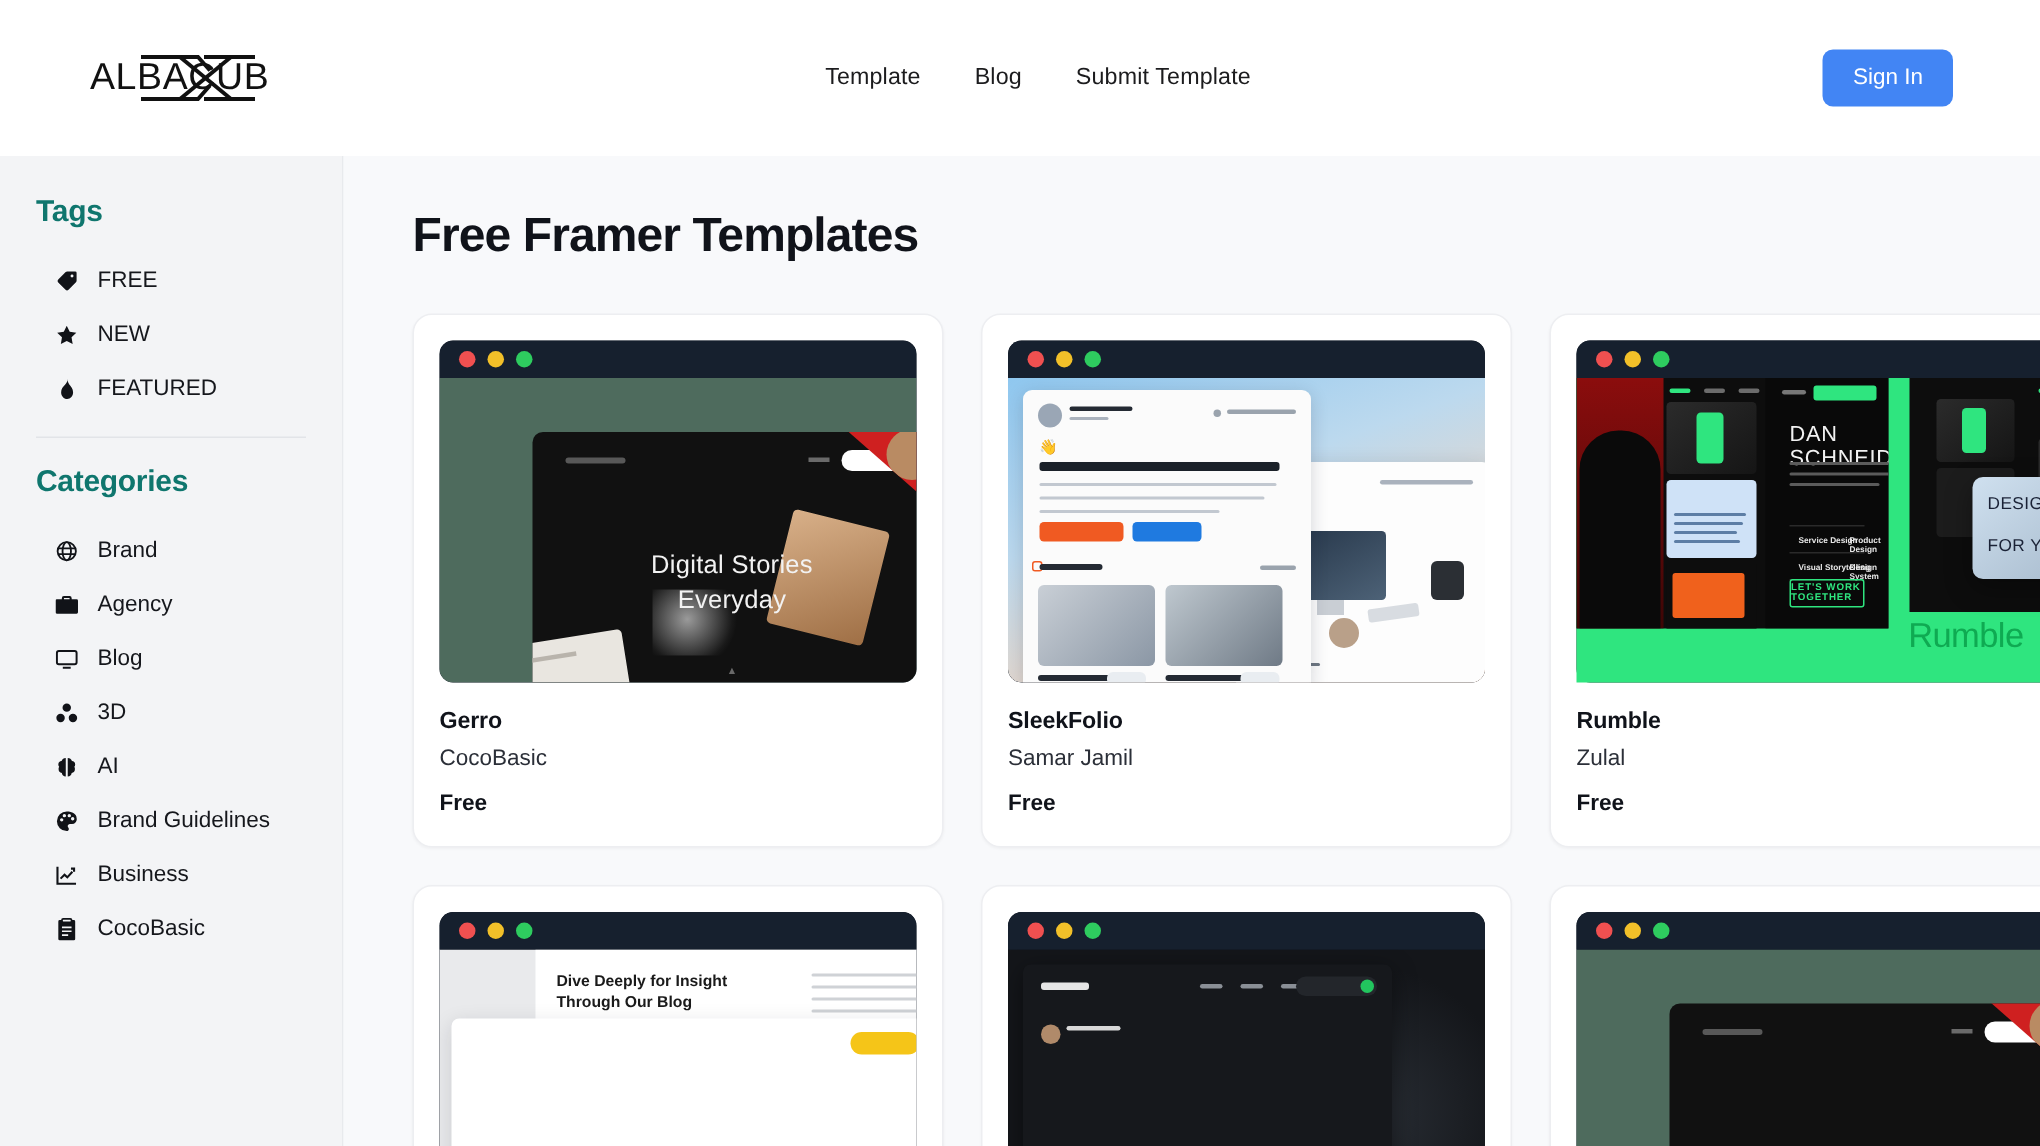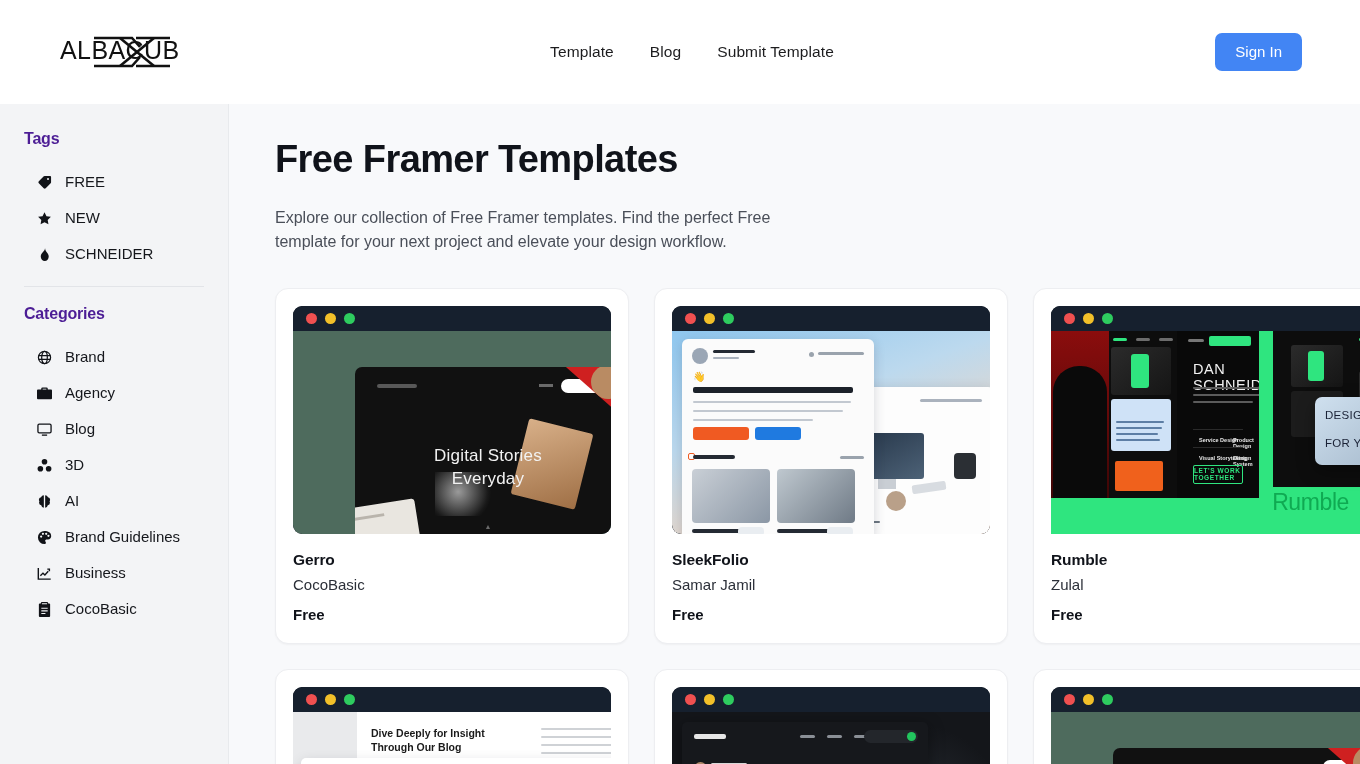--- a/index.html
+++ b/index.html
@@ -51,21 +51,21 @@
 
   
   .sidebar {
     width: 229px; flex: 0 0 229px;
     background: #f3f4f6;
     border-right: 1px solid #e8eaed;
     padding: 26px 24px 20px 24px;
     overflow: hidden;
   }
   .side-title {
-    font-size: 16px; font-weight: bold; color: #4c1d95;
+    font-size: 20px; font-weight: bold; color: #0f766e;
     letter-spacing: -.2px; margin-bottom: 16px;
   }
   .side-title.cats { margin-top: 0; }
   .side-list { list-style: none; }
   .side-item {
     display: flex; align-items: center; gap: 12px;
     padding: 9px 0 9px 12px;
     font-size: 15px; color: #15171c;
     cursor: pointer; line-height: 1.2;
   }
@@ -78,21 +78,21 @@
   .divider { height: 1px; background: #e2e4e8; margin: 14px 0 18px 0; }
 
   
   .main {
     flex: 1 1 auto; min-width: 0;
     background: #f8f9fb;
     padding: 34px 0 0 46px;
     overflow: hidden; position: relative;
   }
   .page-title {
-    font-size: 38px; font-weight: bold; color: #10131a;
+    font-size: 32px; font-weight: bold; color: #10131a;
     letter-spacing: -.6px; line-height: 1.15;
   }
   .page-sub {
     margin-top: 24px;
     font-size: 16px; color: #4a4f59; line-height: 1.5;
     max-width: 540px;
   }
 
   .grid {
     margin-top: 34px;
@@ -324,21 +324,21 @@
               </svg>
           </span>
           <span>NEW</span>
         </li>
         <li class="side-item">
           <span class="side-icon">
             <svg width="15" height="15" viewBox="0 0 16 16" fill="currentColor">
                 <path d="M8.5.6c.3 2.2-.9 3.2-1.9 4.4C5.3 6.4 4 7.8 4 10.1 4 12.8 5.9 15 8.3 15s4.2-2.1 4.2-4.8c0-2.6-1.6-4-2.7-5.5C8.9 3.4 8.6 2 8.5.6Z"></path>
               </svg>
           </span>
-          <span>SCHNEIDER</span>
+          <span>FEATURED</span>
         </li>
       </ul>
 
       <div class="divider"></div>
 
       <div class="side-title cats">Categories</div>
       <ul class="side-list">
         <li class="side-item">
           <span class="side-icon">
             <svg width="15" height="15" viewBox="0 0 16 16" fill="none" stroke="currentColor" stroke-width="1.3">
@@ -408,21 +408,20 @@
                 <path d="M5.5 0A1.5 1.5 0 0 0 4 1.5H3a1 1 0 0 0-1 1V15a1 1 0 0 0 1 1h10a1 1 0 0 0 1-1V2.5a1 1 0 0 0-1-1h-1A1.5 1.5 0 0 0 10.5 0Zm0 1.3h5a.3.3 0 0 1 .3.3v.6a.3.3 0 0 1-.3.3h-5a.3.3 0 0 1-.3-.3v-.6a.3.3 0 0 1 .3-.3ZM4.6 6h6.8v1.2H4.6Zm0 2.8h6.8V10H4.6Zm0 2.8h4.4v1.2H4.6Z"></path>
               </svg>
           </span>
           <span>CocoBasic</span>
         </li>
       </ul>
     </aside>
 
     <main class="main">
       <h1 class="page-title">Free Framer Templates</h1>
-      <p class="page-sub">Explore our collection of Free Framer templates. Find the perfect Free template for your next project and elevate your design workflow.</p>
 
       <div class="grid">
 
         <div class="card">
           <div class="thumb">
             <div class="chrome">
               <span class="dot d-red"></span>
               <span class="dot d-yel"></span>
               <span class="dot d-grn"></span>
             </div>

